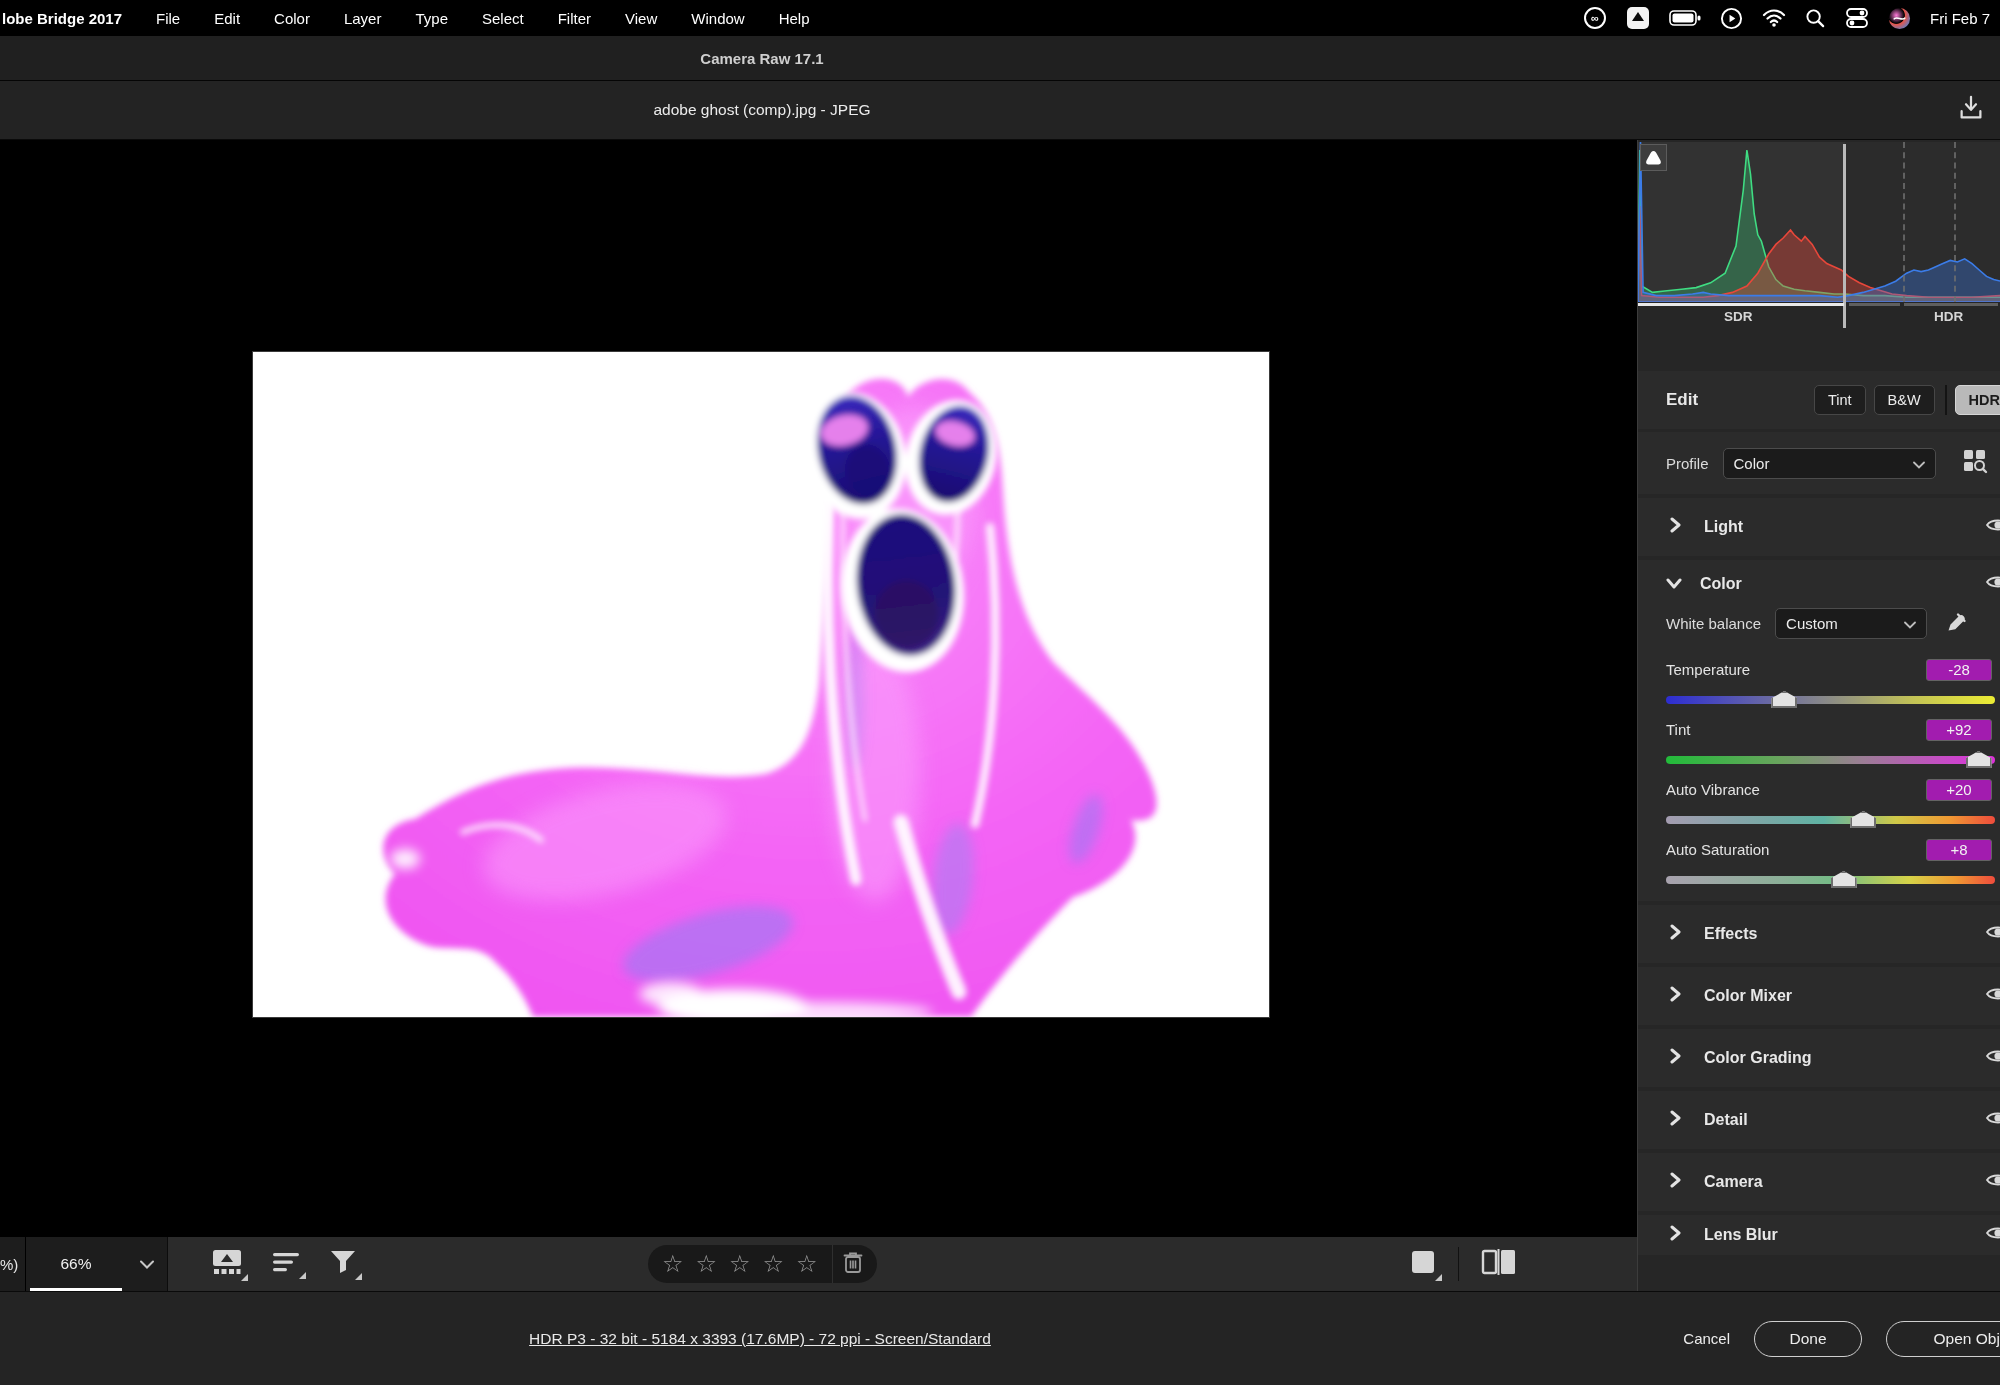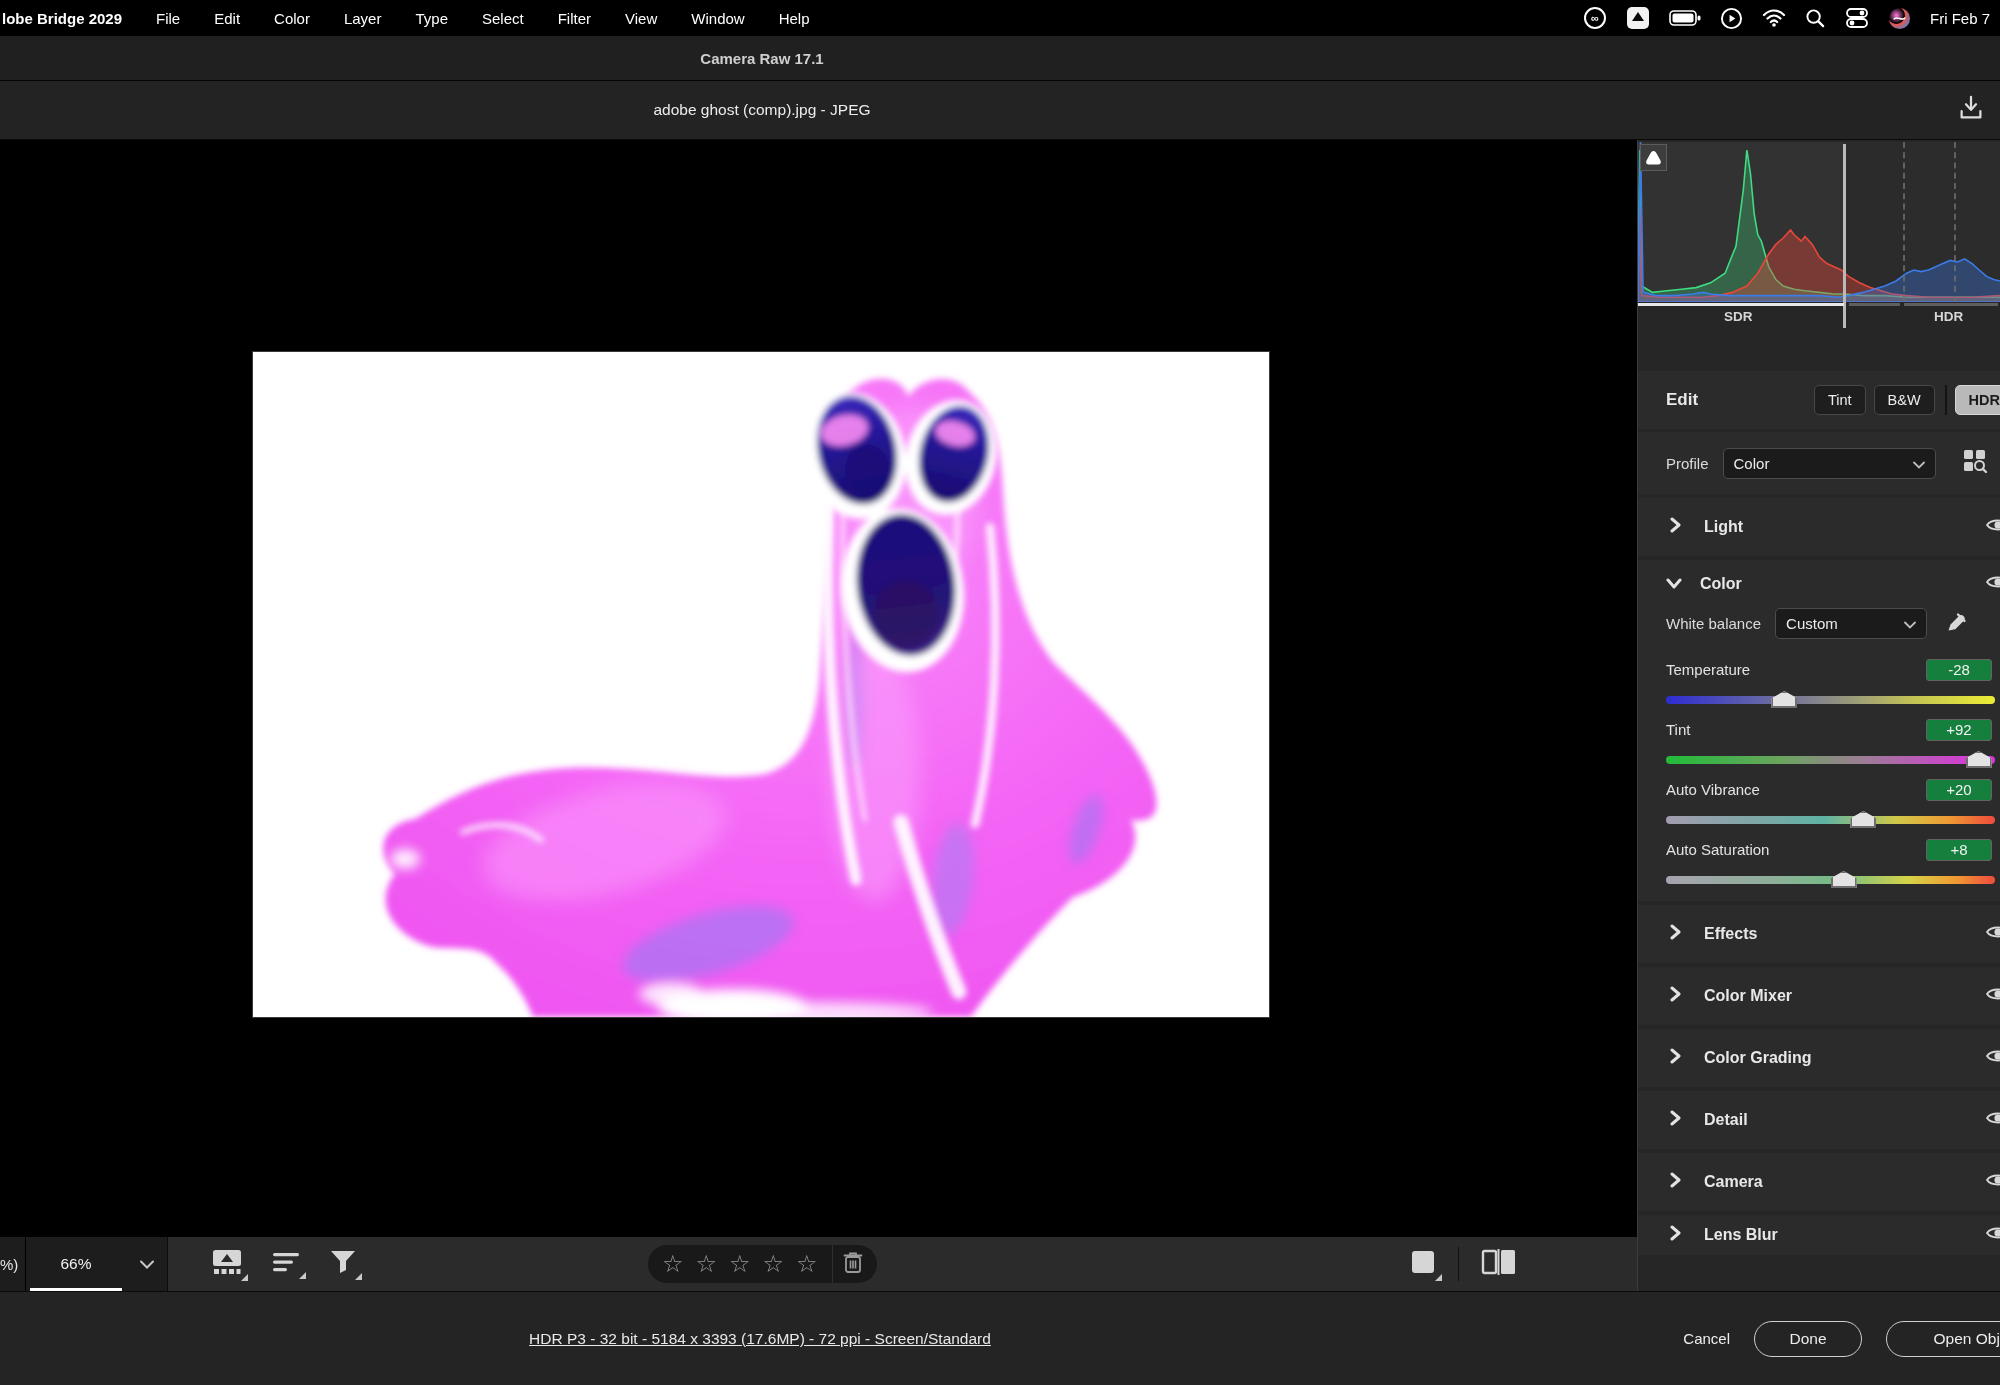--- a/index.html
+++ b/index.html
@@ -103,39 +103,39 @@
   .eye { position:absolute; right:-10px; top:50%; transform:translateY(-50%); }
   .colorsec { margin-bottom:4px; background:#2b2b2b; padding-bottom:12px; }
   .colorsec .sec-head { height:48px; display:flex; align-items:center; padding-left:28px; position:relative; }
   .wb-row { display:flex; align-items:center; padding:0 0 10px 28px; }
   .wb-label { font-size:15px; color:#dcdcdc; }
   .dd-wb { width:152px; margin-left:14px; }
   .dropper { margin-left:18px; }
   .slider-block { padding:7px 0 0 28px; position:relative; }
   .sl-toprow { display:flex; align-items:center; height:27px; margin-bottom:8px; padding-right:8px; }
   .sl-label { font-size:15px; color:#e3e3e3; }
-  .sl-value { margin-left:auto; width:66px; height:22px; background:#15803d; border:1px solid #636363;
+  .sl-value { margin-left:auto; width:66px; height:22px; background:#a21caf; border:1px solid #636363;
     border-radius:3px; color:#f2f2f2; font-size:15px; display:flex; align-items:center; justify-content:center; }
   .sl-track-wrap { position:relative; height:18px; margin-right:5px; }
   .sl-track { position:absolute; left:0; right:0; top:5px; height:8px; border-radius:4px; }
   .grad-temperature { background:linear-gradient(to right,#2d2dd2 0%,#5d5dae 25%,#8c8c86 50%,#c2c256 75%,#ecec34 100%); }
   .grad-tint { background:linear-gradient(to right,#22bb3a 0%,#6aa45e 35%,#9c7d96 60%,#cc45cc 88%,#dd2fd8 100%); }
   .grad-vibrance { background:linear-gradient(to right,#a49cb0 0%,#7aa8a6 30%,#5fb3a4 48%,#cfc948 70%,#f09a33 86%,#ee4c3c 100%); }
   .grad-saturation { background:linear-gradient(to right,#a8a2ae 0%,#8cb098 35%,#74bd85 52%,#d6d348 74%,#f09a33 88%,#ee4c3c 100%); }
   .sl-thumb { position:absolute; top:0; width:26px; height:17px; background:#e3e3e3;
     clip-path:polygon(50% 0,100% 42%,100% 100%,0 100%,0 42%); box-shadow:inset 0 0 0 2px #6e6e6e; }
   .lensblur { height:40px; margin-bottom:0; }
 
   .ghost-eyecatch { width:100%; height:100%; display:block; }
 </style>
 </head>
 <body>
 
 <div class="menubar">
-  <span class="appname">lobe Bridge 2029</span>
+  <span class="appname">lobe Bridge 2017</span>
   <span class="mitem">File</span>
   <span class="mitem">Edit</span>
   <span class="mitem">Color</span>
   <span class="mitem">Layer</span>
   <span class="mitem">Type</span>
   <span class="mitem">Select</span>
   <span class="mitem">Filter</span>
   <span class="mitem">View</span>
   <span class="mitem">Window</span>
   <span class="mitem">Help</span>

